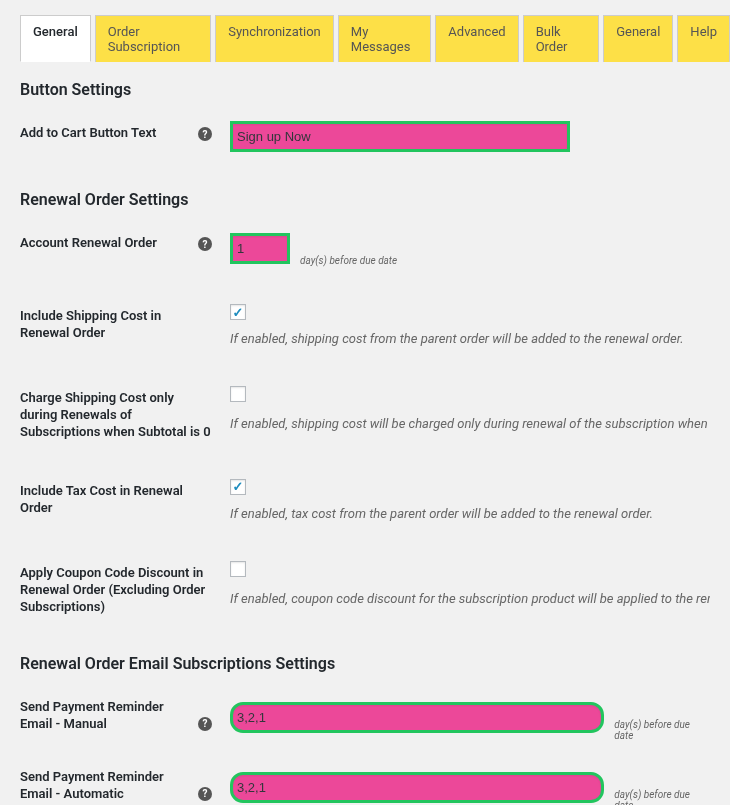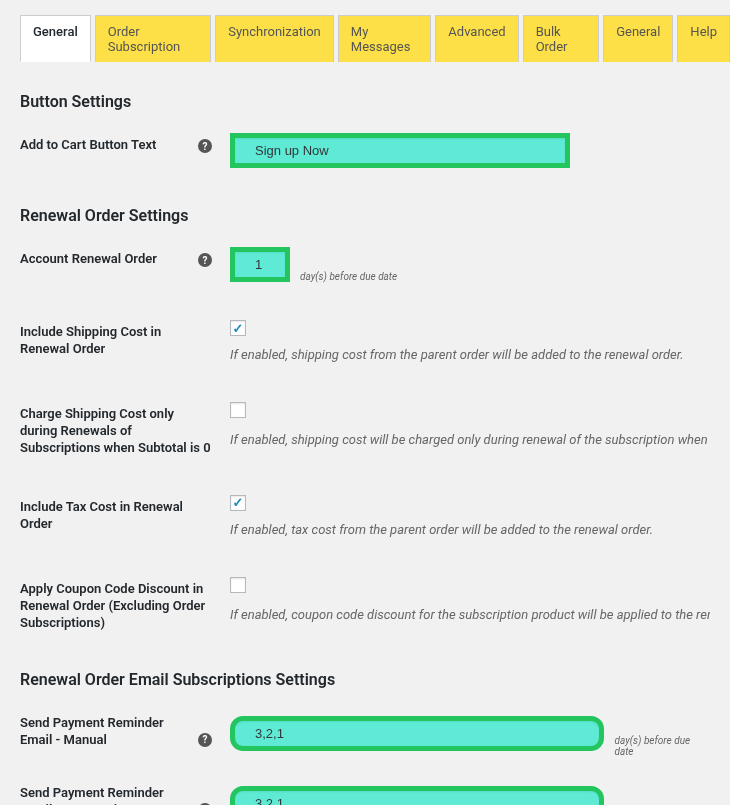--- a/index.html
+++ b/index.html
@@ -33,21 +33,21 @@
       color: #23282d;
       font-weight: 500;
     }
     .content {
       padding: 18px 20px;
     }
     h2.section-title {
       font-size: 16px;
       font-weight: 600;
       color: #23282d;
-      margin-top: 12px;
+      margin-top: 0;
       margin-bottom: 22px;
     }
     h2.section-title.mt {
       margin-top: 28px;
     }
     .form-row {
       display: flex;
       align-items: flex-start;
       margin-bottom: 38px;
     }
@@ -83,26 +83,26 @@
       font-weight: bold;
       margin-top: 2px;
       margin-left: 8px;
       flex-shrink: 0;
     }
     .field-col {
       flex: 1;
       min-width: 0;
     }
     .text-input {
-      border: 5px solid #22c55e;
+      border: 3px solid #22c55e;
       box-shadow: inset 0 1px 2px rgba(0,0,0,0.07);
-      padding: 5px 20px;
+      padding: 5px 4px;
       font-size: 13px;
       color: #32373c;
-      background: #5eead4;
+      background: #ec4899;
     }
     .text-input.wide { width: 340px; }
     .text-input.wider { width: 380px; border-radius: 13px; }
     .text-input.small { width: 60px; }
     .field-inline { display: flex; align-items: center; gap: 10px; }
     .suffix-text {
       font-style: italic;
       color: #666;
       font-size: 10px;
       margin-top: 24px;

